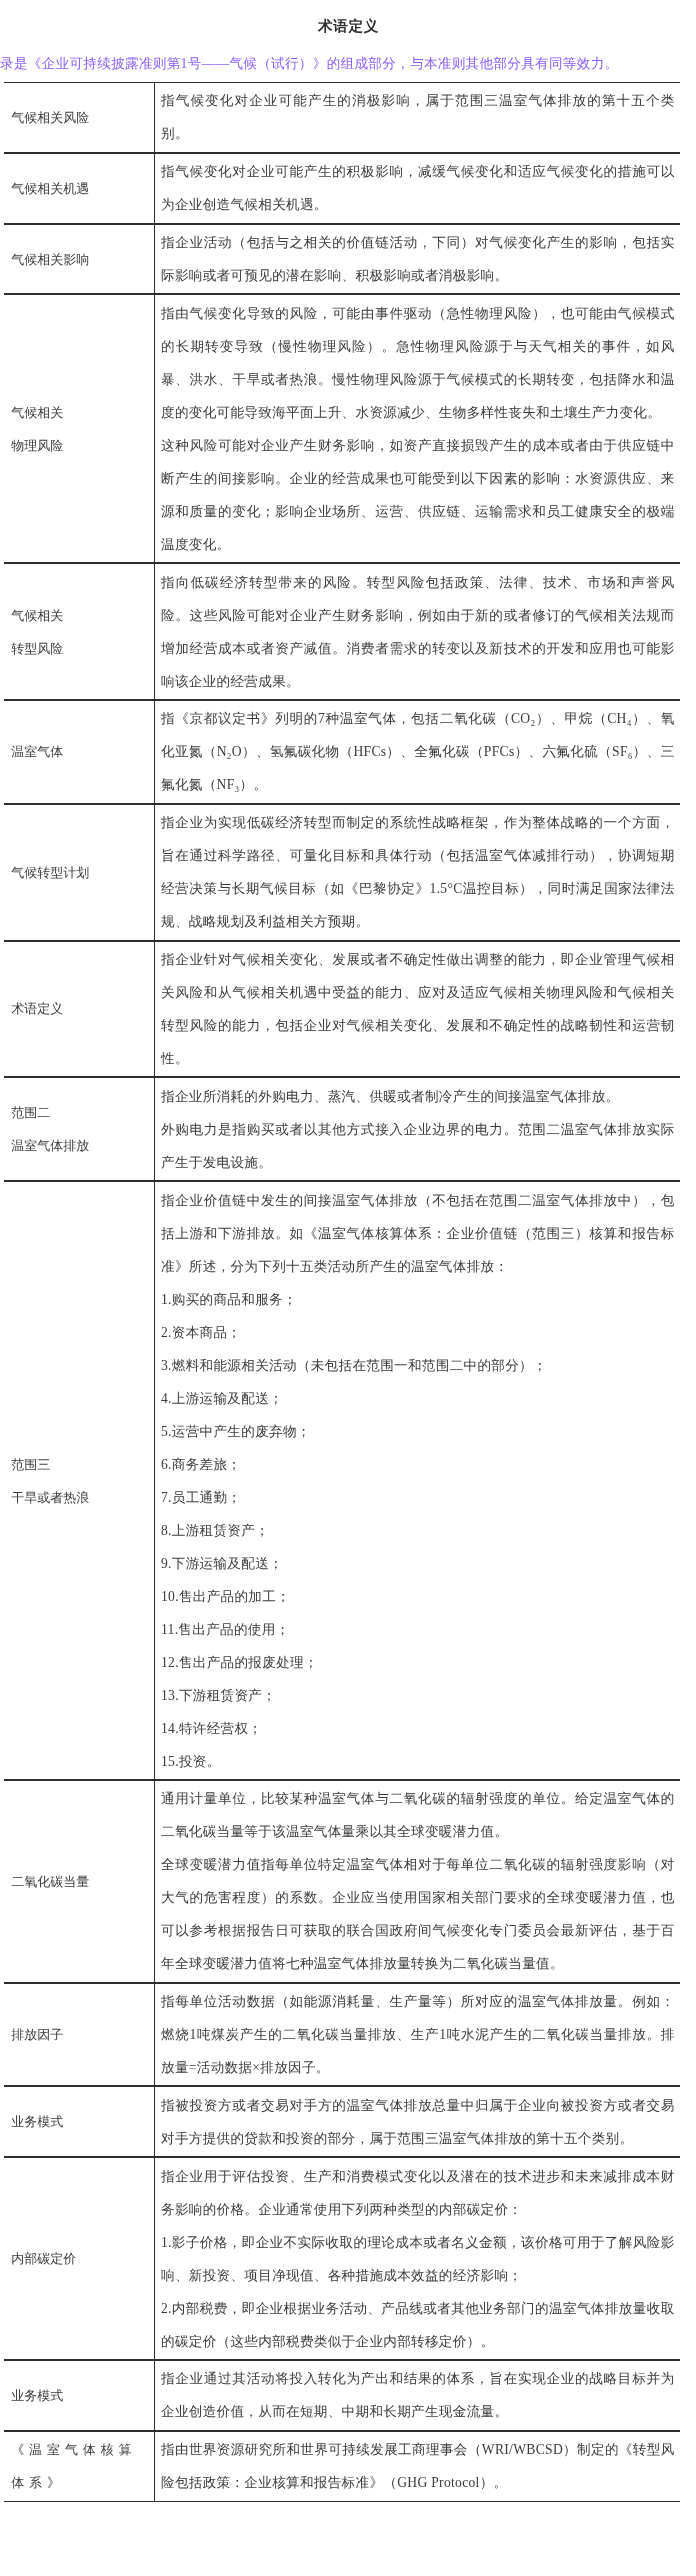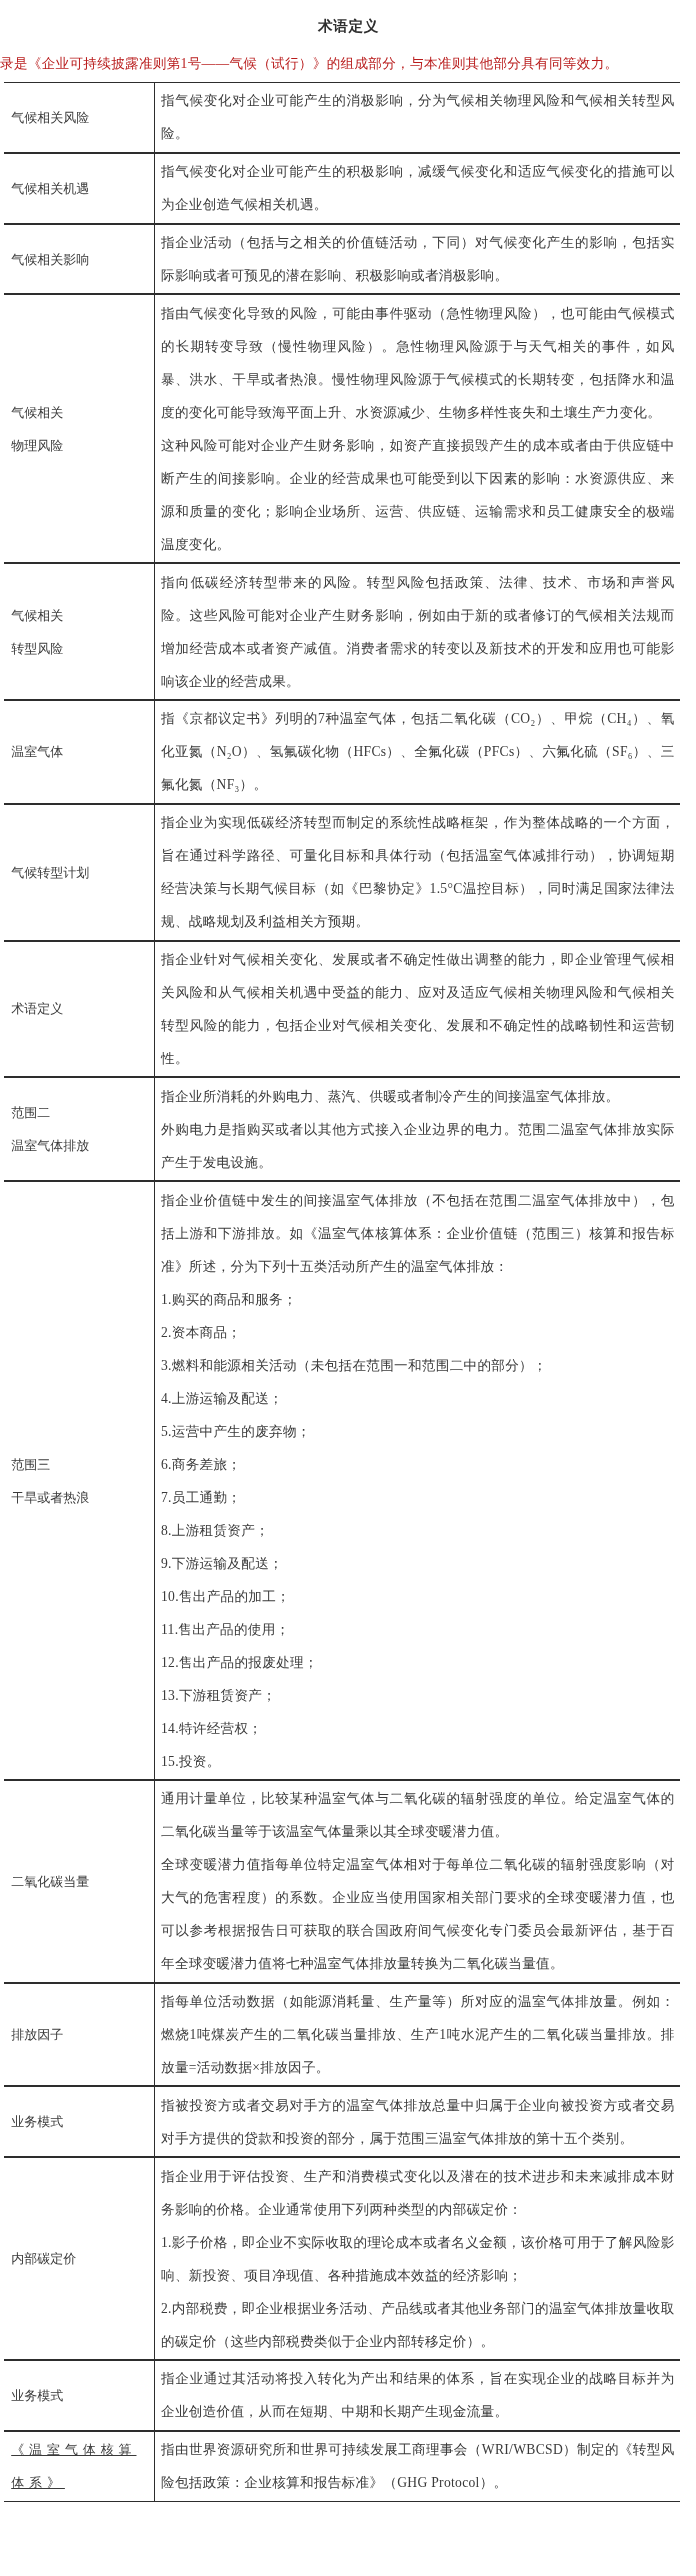--- a/index.html
+++ b/index.html
@@ -21,21 +21,21 @@
     font-weight: bold;
     line-height: 19.5px;
     letter-spacing: 0.7px;
     color: #2e2e2e;
   }
   .intro {
     margin: 17.4px 0 0 0;
     font-size: 13.6px;
     line-height: 19.5px;
     letter-spacing: 0.3px;
-    color: #b91c1c;
+    color: #8b5cf6;
     white-space: nowrap;
   }
   table.glossary {
     border-collapse: collapse;
     table-layout: fixed;
     margin: 9px 0 0 4.2px;
     width: 676px;
     border-top: 1.4px solid #2d2d2d;
     border-bottom: 1.4px solid #2d2d2d;
   }
@@ -56,40 +56,39 @@
     text-align: left;
   }
   td.def {
     font-size: 13.6px;
     letter-spacing: 0.3px;
     padding: 1.4px 5.6px 1.4px 6.3px;
     text-align: justify;
   }
   tbody tr.g-row:last-child td.term {
     letter-spacing: 4.9px;
-    text-decoration: underline;
   }
 </style>
 </head>
 <body>
 
 <div class="page">
   <h1 class="page-title">术语定义</h1>
 
   <p class="intro">录是《企业可持续披露准则第1号——气候（试行）》的组成部分，与本准则其他部分具有同等效力。</p>
 
   <table class="glossary">
     <colgroup>
       <col class="c-term">
       <col class="c-def">
     </colgroup>
     <tbody>
   <tr class="g-row">
     <td class="term">气候相关风险</td>
-    <td class="def">指气候变化对企业可能产生的消极影响，分为气候相关物理风险和气候相关转型风险。</td>
+    <td class="def">指气候变化对企业可能产生的消极影响，属于范围三温室气体排放的第十五个类别。</td>
   </tr>
 
   <tr class="g-row">
     <td class="term">气候相关机遇</td>
     <td class="def">指气候变化对企业可能产生的积极影响，减缓气候变化和适应气候变化的措施可以为企业创造气候相关机遇。</td>
   </tr>
 
   <tr class="g-row">
     <td class="term">气候相关影响</td>
     <td class="def">指企业活动（包括与之相关的价值链活动，下同）对气候变化产生的影响，包括实际影响或者可预见的潜在影响、积极影响或者消极影响。</td>

